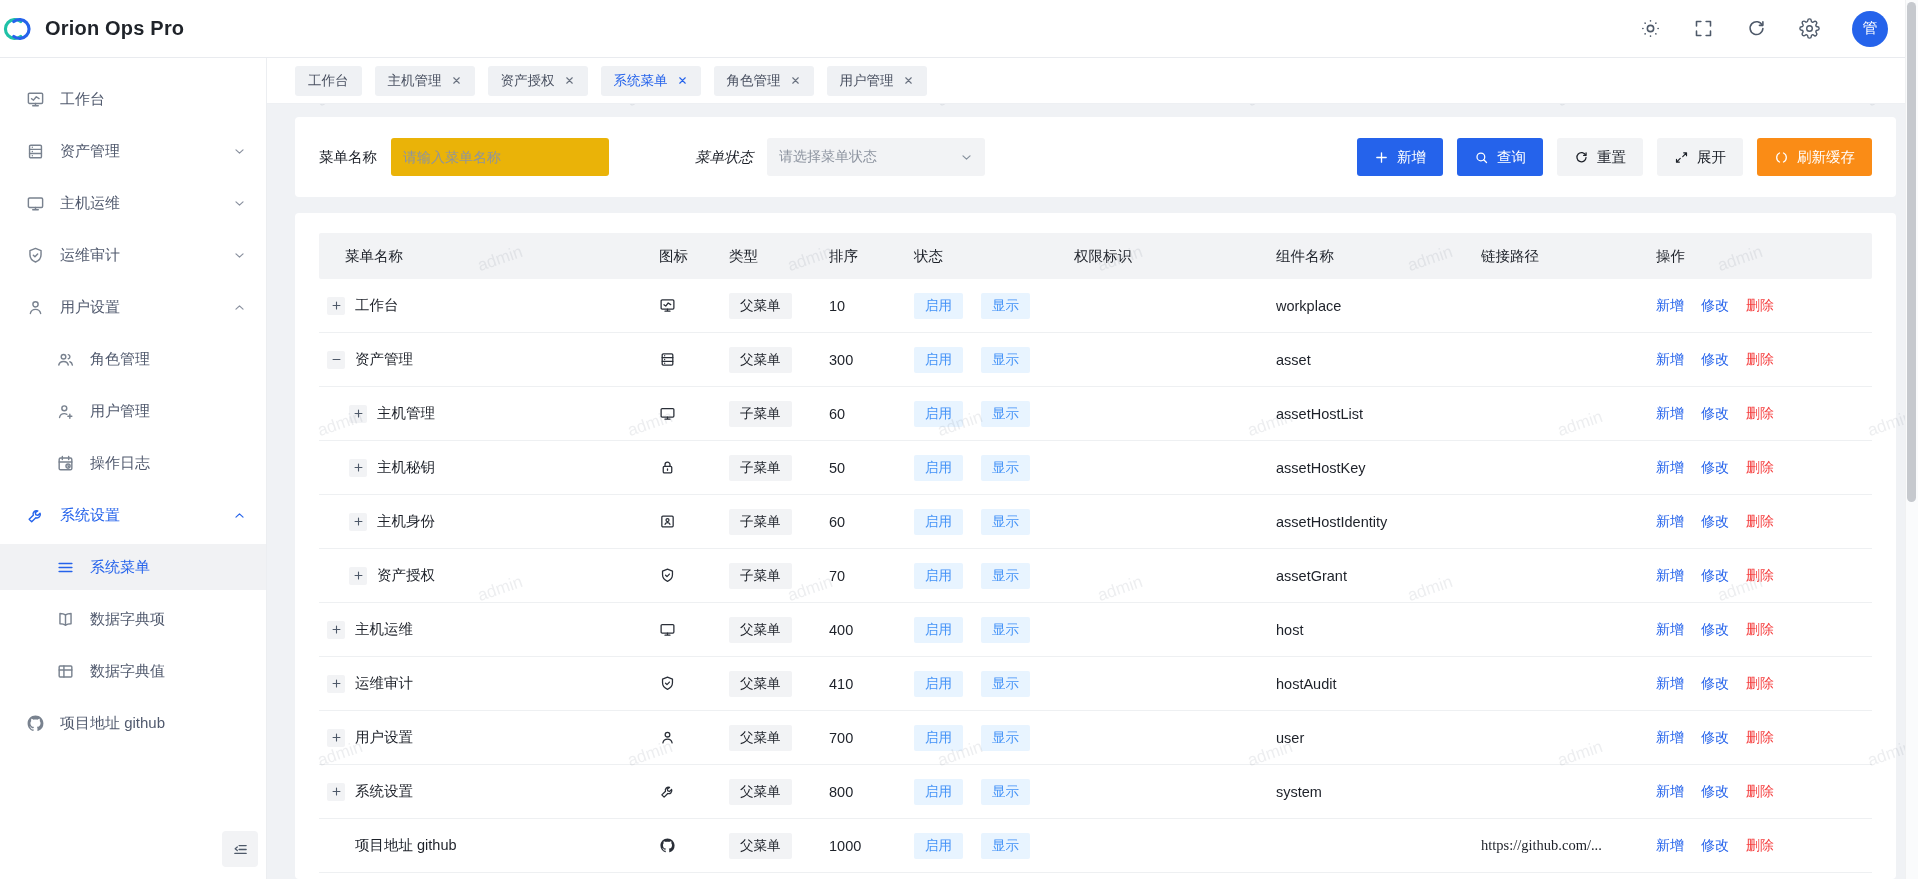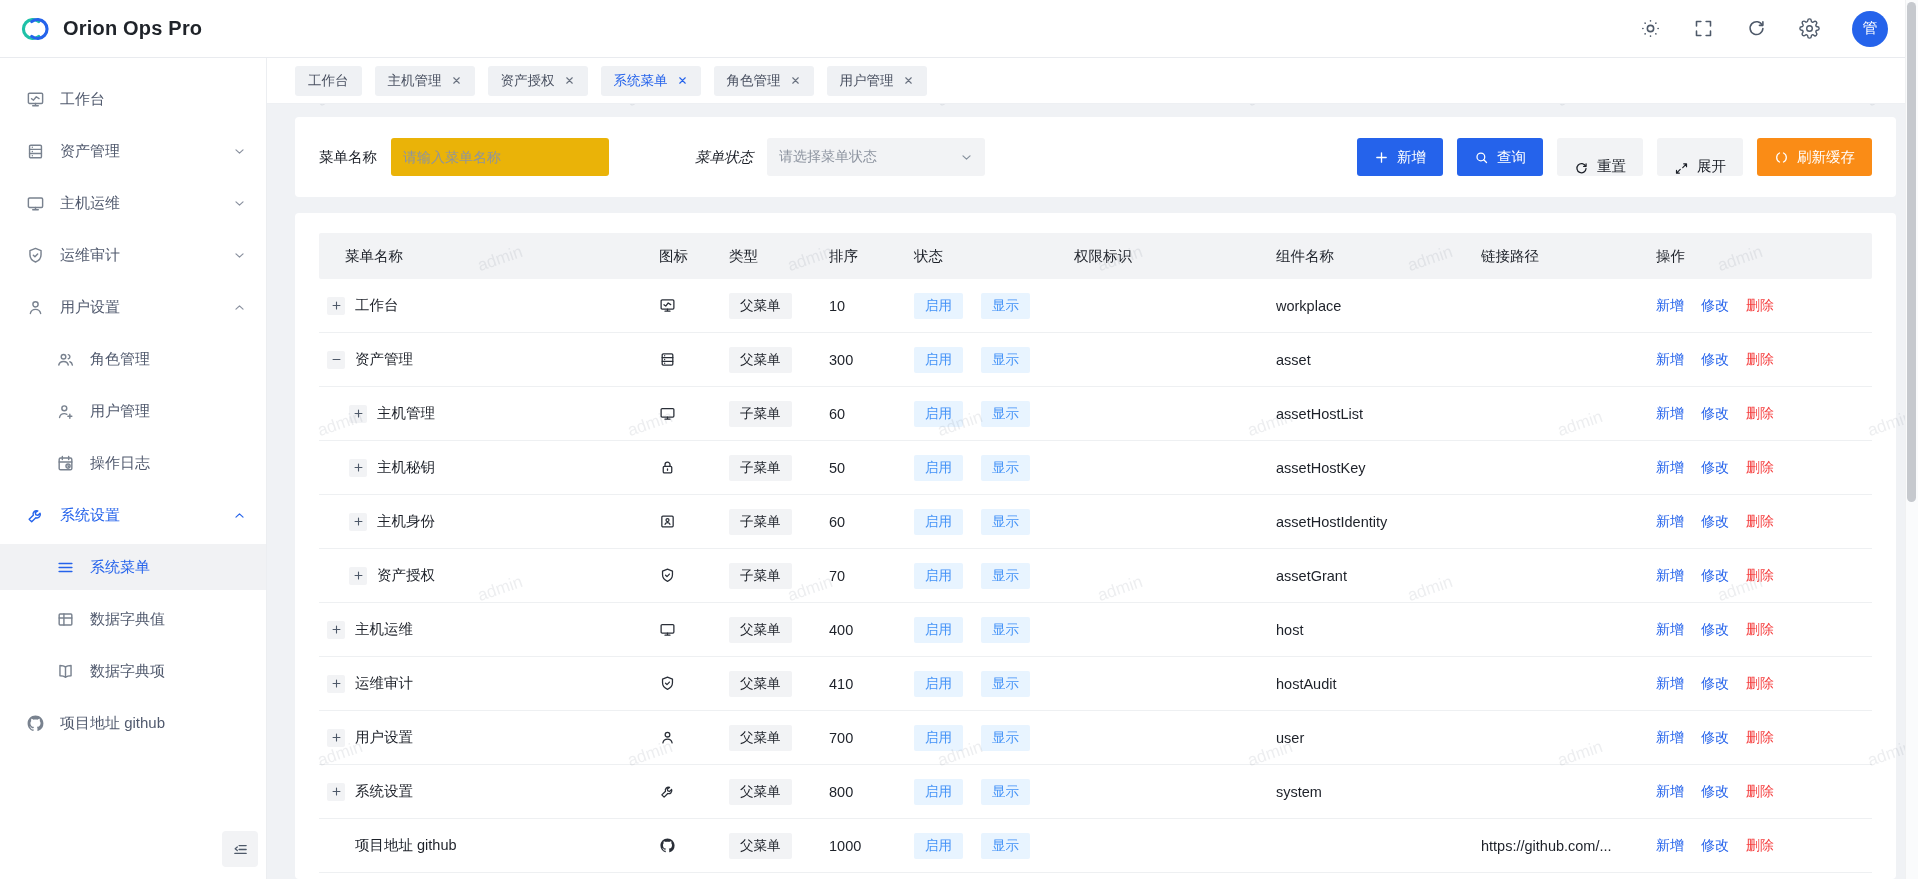--- a/index.html
+++ b/index.html
@@ -3,21 +3,21 @@
 <meta charset="utf-8">
 <style>
   * { box-sizing: border-box; margin: 0; padding: 0; }
   html,body { width:1918px; height:879px; overflow:hidden;
     font-family:"Liberation Sans","DejaVu Sans",sans-serif;
     background:#f0f2f5; color:#1d2129; }
 
   
   .header { position:fixed; top:0; left:0; width:1918px; height:58px; background:#fff;
     display:flex; align-items:center; justify-content:space-between;
-    padding:0 30px 0 18px; border-bottom:1px solid #e9ebef; z-index:20; }
+    padding:0 30px 0 0; border-bottom:1px solid #e9ebef; z-index:20; }
   .logo { display:flex; align-items:center; gap:11px; }
   .logo svg { width:34px; height:34px; }
   .logo-title { font-size:20px; font-weight:700; color:#1f2329; letter-spacing:.2px; }
   .header-actions { display:flex; align-items:center; gap:32px; }
   .hicon { width:21px; height:21px; color:#4e5969; cursor:pointer; display:flex; }
   .hicon svg { width:100%; height:100%; }
   .avatar { width:36px; height:36px; border-radius:50%; background:#2563eb; color:#fff;
     display:flex; align-items:center; justify-content:center; font-size:15px; cursor:pointer; }
 
   
@@ -64,36 +64,36 @@
     align-items:center; justify-content:space-between; padding:0 12px; font-size:14px;
     color:#8d94a0; cursor:pointer; }
   .f-select .chev { width:13px; height:13px; color:#86909c; display:flex; }
   .f-select .chev svg { width:100%; height:100%; }
   .toolbar { margin-left:auto; display:flex; gap:14px; }
   .btn { height:38px; border:none; border-radius:3px; padding:0 17px; font-size:14.5px;
     display:flex; align-items:center; gap:8px; cursor:pointer; font-family:inherit; white-space:nowrap; }
   .btn .bicon { width:15px; height:15px; display:flex; }
   .btn .bicon svg { width:100%; height:100%; }
   .btn-primary { background:#2563eb; color:#fff; }
-  .btn-plain { background:#f2f3f5; color:#1d2129;align-items:flex-end; }
+  .btn-plain { background:#f2f3f5; color:#1d2129; }
   .btn-warn { background:#fa8c16; color:#fff; }
 
   
   .table-card { padding:20px 24px 0; height:calc(100% - 96px); overflow:hidden; }
   .trow { display:flex; align-items:center; height:54px; border-bottom:1px solid #eef0f2; font-size:14.5px; }
   .thead { height:46px; background:#f2f3f5; border-bottom:none; font-weight:500; color:#1d2129; border-radius:2px; }
   .c-name { width:320px; display:flex; align-items:center; gap:10px; }
   .thead .c-name { padding-left:26px; }
   .c-icon { width:70px; display:flex;margin-left:20px; }
   .c-type { width:100px; }
   .c-sort { width:85px; }
   .c-status { width:160px; display:flex; gap:18px; }
   .c-perm { width:190px; }
   .c-comp { width:205px;margin-left:12px; }
-  .c-link { width:175px; white-space:nowrap; overflow:hidden; }
+  .c-link { width:175px; white-space:nowrap; overflow:hidden;font-family:Liberation Serif, serif; }
   .c-ops { flex:1; display:flex; gap:17px; }
   .expand { width:18px; height:18px; border-radius:2px; background:#f2f3f5; color:#4e5969;
     display:flex; align-items:center; justify-content:center; flex:none; cursor:pointer; }
   .expand svg { width:11px; height:11px; }
   .spacer18 { width:18px; flex:none; }
   .indent-0 { margin-left:8px; } .indent-1 { margin-left:30px; }
   .row-icon { width:17px; height:17px; color:#2a2f38; display:flex; }
   .row-icon svg { width:100%; height:100%; }
   .badge { display:inline-flex; align-items:center; height:26px; padding:0 11px;
     border-radius:2px; font-size:13.5px; white-space:nowrap; }
@@ -266,34 +266,34 @@
         <span class="sicon">
           <svg viewBox="0 0 24 24" fill="none" stroke="currentColor" stroke-width="2" stroke-linecap="round">
             <path d="M4 7h16M4 12h16M4 17h16"></path>
           </svg>
         </span>
         <span>系统菜单</span>
       </div>
       <div class="side-item child">
         <span class="sicon">
           <svg viewBox="0 0 24 24" fill="none" stroke="currentColor" stroke-width="1.8" stroke-linecap="round" stroke-linejoin="round">
+            <path d="M12 6.2C10.2 4.9 8 4.4 5 4.4v13c3 0 5.2.5 7 1.8 1.8-1.3 4-1.8 7-1.8v-13c-3 0-5.2.5-7 1.8z"></path>
+            <path d="M12 6.2v13"></path>
+          </svg>
+        </span>
+        <span>数据字典项</span>
+      </div>
+      <div class="side-item child">
+        <span class="sicon">
+          <svg viewBox="0 0 24 24" fill="none" stroke="currentColor" stroke-width="1.8" stroke-linecap="round" stroke-linejoin="round">
             <rect x="4" y="5" width="16" height="14" rx="1.2"></rect>
             <path d="M4 10h16M10 5v14"></path>
           </svg>
         </span>
         <span>数据字典值</span>
-      </div>
-      <div class="side-item child">
-        <span class="sicon">
-          <svg viewBox="0 0 24 24" fill="none" stroke="currentColor" stroke-width="1.8" stroke-linecap="round" stroke-linejoin="round">
-            <path d="M12 6.2C10.2 4.9 8 4.4 5 4.4v13c3 0 5.2.5 7 1.8 1.8-1.3 4-1.8 7-1.8v-13c-3 0-5.2.5-7 1.8z"></path>
-            <path d="M12 6.2v13"></path>
-          </svg>
-        </span>
-        <span>数据字典项</span>
       </div>
       <div class="side-item">
         <span class="sicon">
           <svg viewBox="0 0 24 24" fill="currentColor">
             <path d="M12 2C6.48 2 2 6.48 2 12c0 4.42 2.87 8.17 6.84 9.49.5.09.66-.22.66-.48v-1.7c-2.78.6-3.37-1.34-3.37-1.34-.45-1.16-1.11-1.47-1.11-1.47-.91-.62.07-.6.07-.6 1 .07 1.53 1.03 1.53 1.03.9 1.52 2.34 1.08 2.91.83.09-.65.35-1.09.63-1.34-2.22-.25-4.56-1.11-4.56-4.94 0-1.09.39-1.98 1.03-2.68-.1-.25-.45-1.27.1-2.64 0 0 .84-.27 2.75 1.02.8-.22 1.65-.33 2.5-.33s1.7.11 2.5.33c1.91-1.29 2.75-1.02 2.75-1.02.55 1.37.2 2.39.1 2.64.64.7 1.03 1.59 1.03 2.68 0 3.84-2.34 4.68-4.57 4.93.36.31.68.92.68 1.85V21c0 .27.16.58.67.48A10 10 0 0 0 22 12c0-5.52-4.48-10-10-10z"></path>
           </svg>
         </span>
         <span>项目地址 github</span>
       </div>
     </div>

